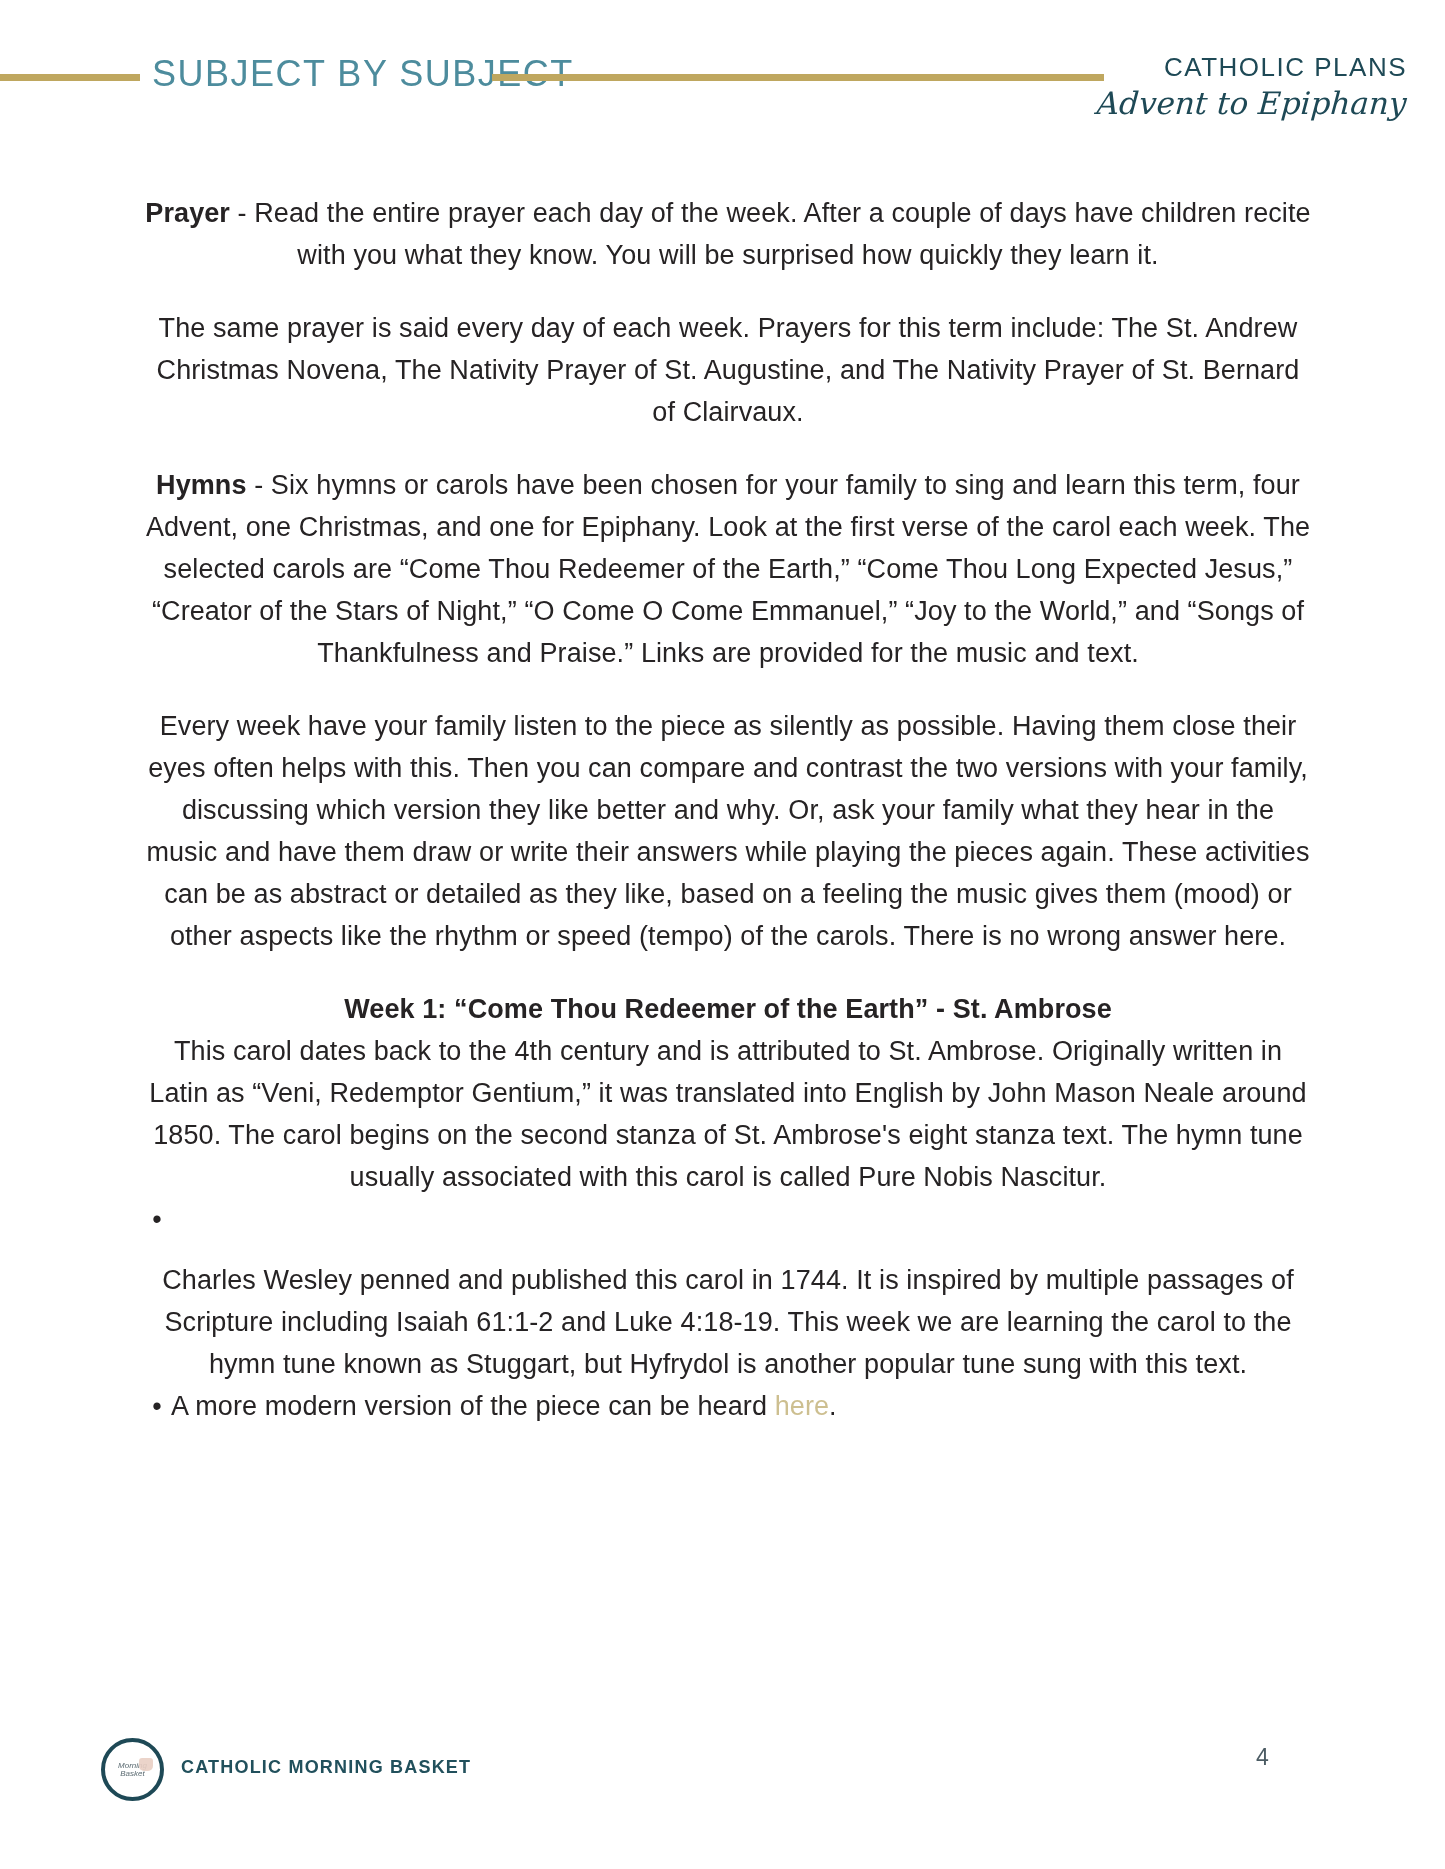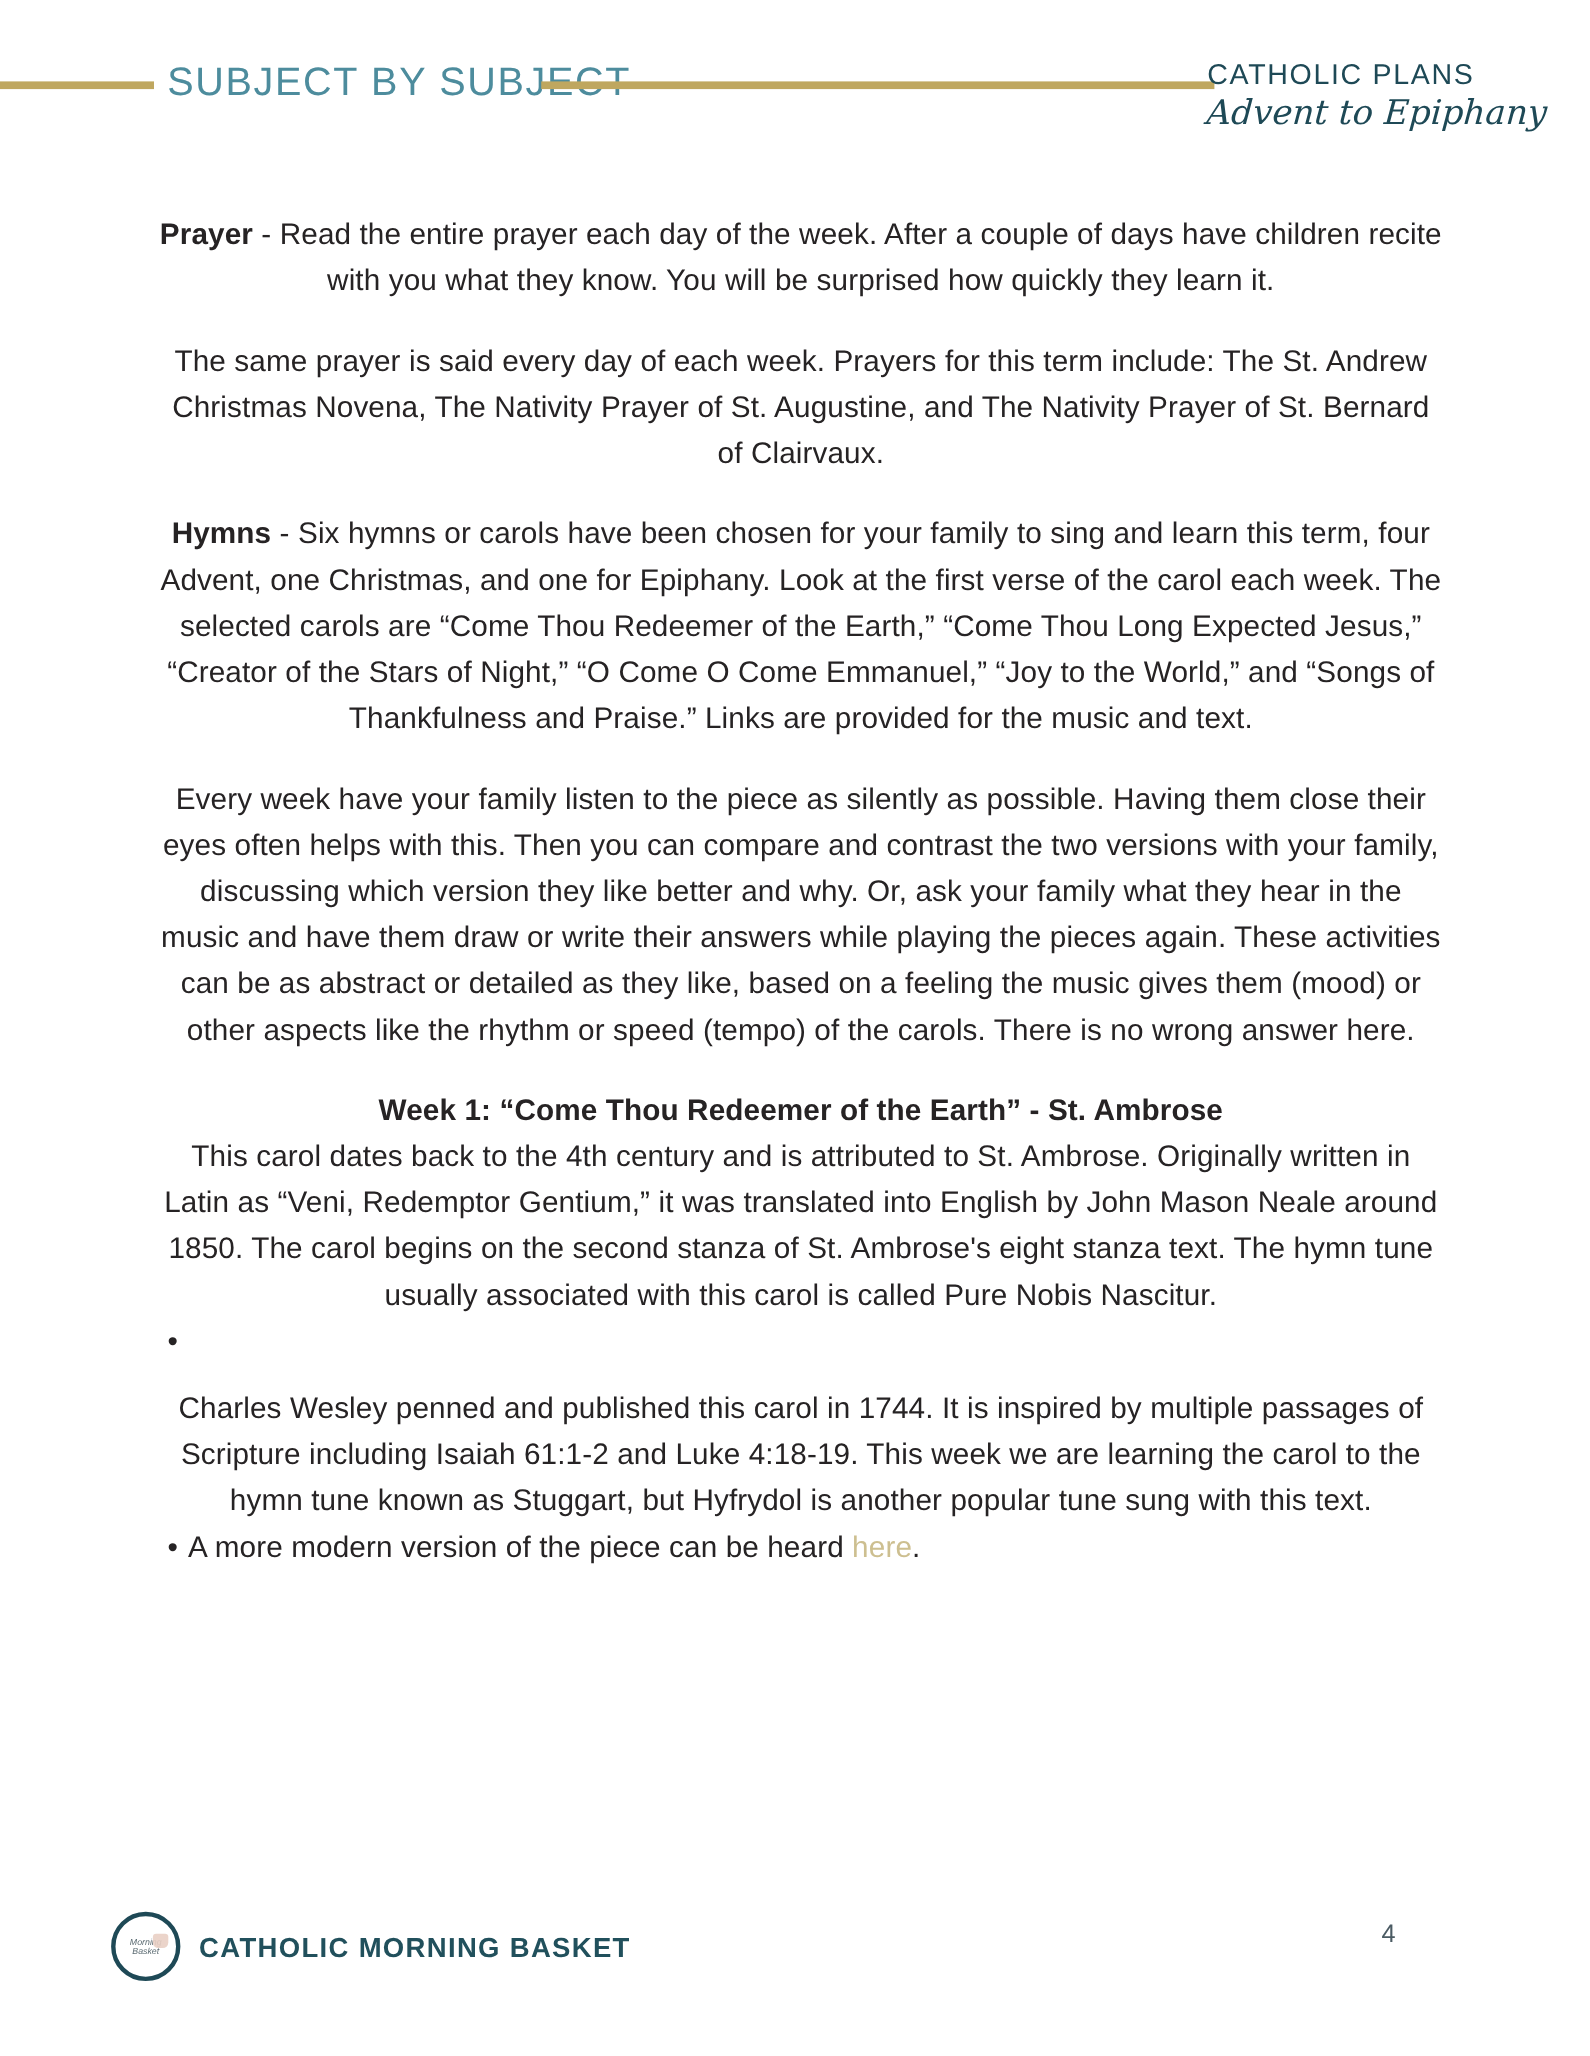--- a/index.html
+++ b/index.html
@@ -25,21 +25,21 @@
     left: 152px; top: 53px;
     font-size: 36px;
     font-weight: 400;
     letter-spacing: 1.5px;
     color: #4d8c9d;
     white-space: nowrap;
   }
   .brand-block {
     position: absolute;
     right: 38px; top: 52px;
-    text-align: left;
+    text-align: right;
   }
   .brand-name {
     font-size: 26px;
     letter-spacing: 1.5px;
     font-weight: 400;
     color: #1e4956;
     white-space: nowrap;
   }
   .brand-script {
     margin-top: 2px;
@@ -107,21 +107,21 @@
     position: absolute;
     right: 7px; top: 16px;
     width: 14px; height: 13px;
     border-radius: 3px 3px 5px 5px;
     background: #e9cfc4;
     opacity: 0.9;
   }
   .footer-brand {
     position: absolute;
     left: 181px; top: 1757px;
-    font-size: 25px;
+    font-size: 18px;
     letter-spacing: 1.2px;
     font-weight: 600;
     color: #21505c;
     white-space: nowrap;
     text-align: center;
   }
   .page-num {
     position: absolute;
     left: 1256px; top: 1744px;
     font-size: 23px;

